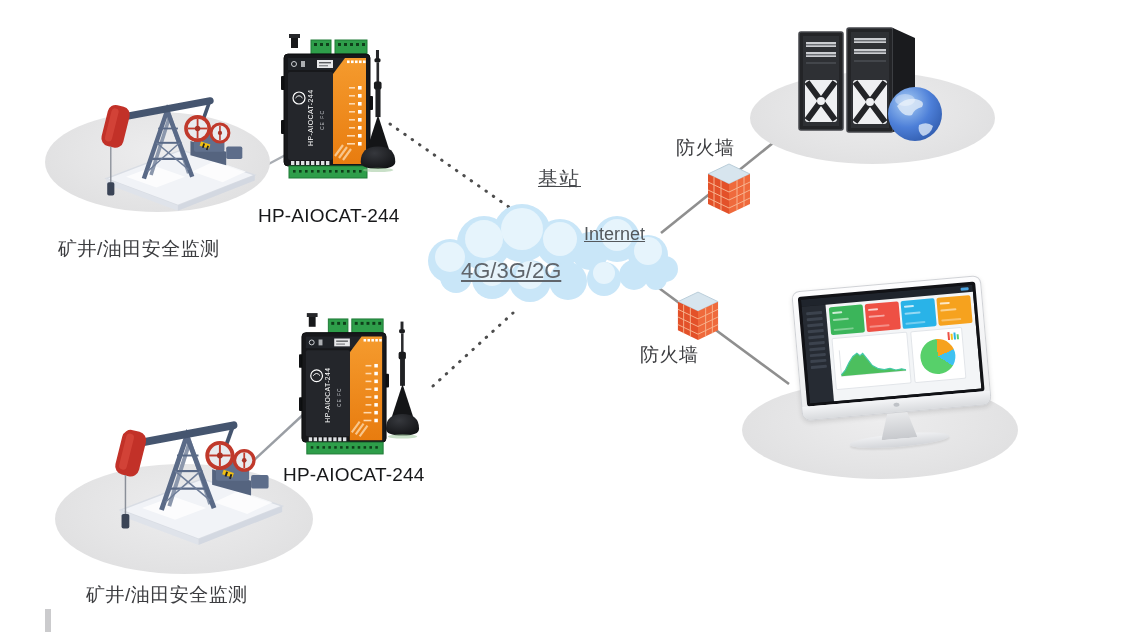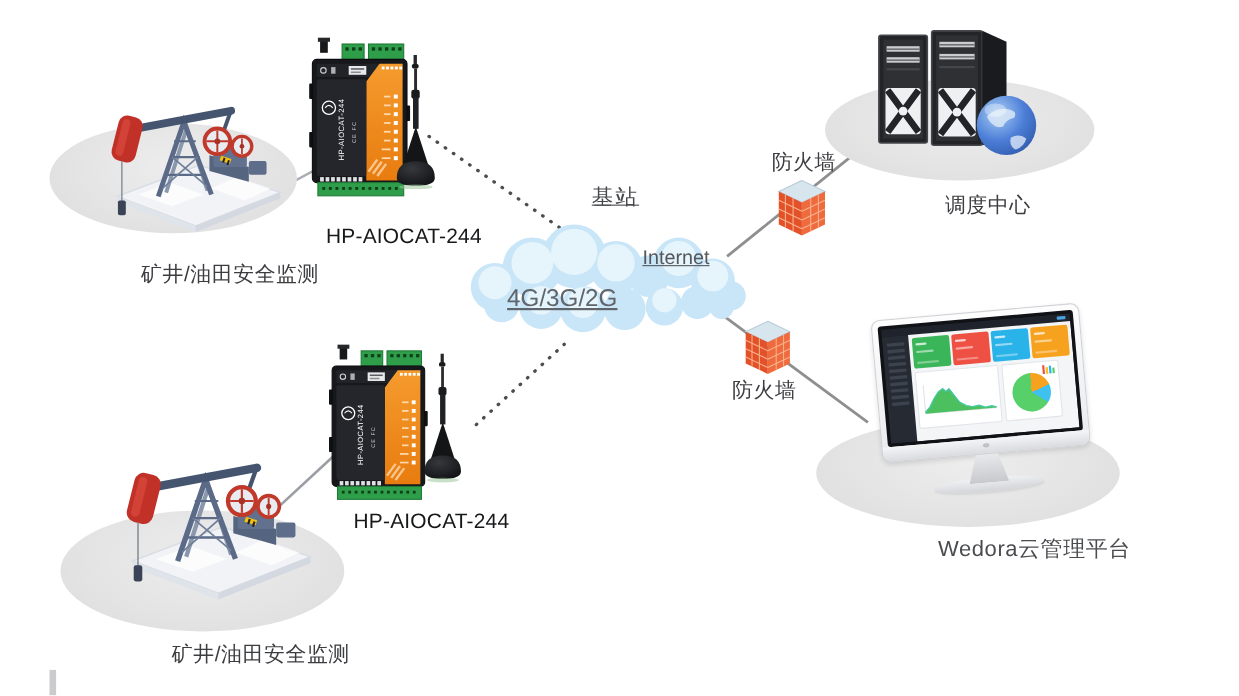--- a/index.html
+++ b/index.html
@@ -7,21 +7,21 @@
     position:relative;width:1126px;height:633px;background:#ffffff;overflow:hidden;
     font-family:"Liberation Sans", sans-serif;
   }
   svg.lines{position:absolute;left:0;top:0;z-index:1;}
   .node{position:absolute;z-index:3;}
   .platform-ellipse{
     position:absolute;z-index:2;border-radius:50%;
     background:radial-gradient(ellipse at 50% 40%, #ededee 0%, #e4e4e5 55%, #dcdcdd 100%);
   }
   .diagram-label{
-    position:absolute;z-index:4;color:#3c3d40;font-size:19px;text-align:right;
+    position:absolute;z-index:4;color:#3c3d40;font-size:19px;text-align:left;
     letter-spacing:.5px;white-space:nowrap;
   }
   .model-label{color:#17181a;font-size:19px;letter-spacing:.2px;}
   .cloud-text{position:absolute;z-index:5;color:#60656b;white-space:nowrap;text-decoration:underline;}
   
   .monitor-group{position:absolute;z-index:3;transform:rotate(-5deg);}
   .monitor-frame{
     width:178px;background:linear-gradient(#fdfdfe,#e9eaec);
     border:1px solid #d0d2d6;border-radius:8px;padding:5px 5px 0 5px;
     box-shadow:0 2px 5px rgba(0,0,0,.12);
@@ -356,21 +356,20 @@
     </svg>
   <div class="diagram-label" style="left:676px;top:135px;width:84px;">防火墙</div>
   <svg class="node" style="left:676px;top:290px;" width="44" height="52">
       <use href="#sym-firewall"></use>
     </svg>
   <div class="diagram-label" style="left:640px;top:342px;width:84px;">防火墙</div>
 
   <svg class="node" style="left:793px;top:22px;" width="152" height="122">
       <use href="#sym-servers"></use>
     </svg>
-  <div class="diagram-label" style="left:812px;top:174px;width:125px;">调度中心</div>
 
   <div class="monitor-group" style="left:798px;top:283px;">
     <div class="monitor-frame">
       <div class="monitor-screen">
         <div class="dash-topbar">
             <span class="dot"></span>
           </div>
         <div class="dash-body">
           <div class="dash-sidebar">
             <i></i>
@@ -429,17 +428,16 @@
           </div>
         </div>
       </div>
       <div class="monitor-chin">
           <span class="logo-dot"></span>
         </div>
     </div>
     <div class="monitor-stand"></div>
     <div class="monitor-base"></div>
   </div>
-  <div class="diagram-label" style="left:770px;top:485px;width:258px;font-size:20px;color:#4b4c4f;">Wedora云管理平台</div>
 
   <div class="artifact-bar" style="left:45px;top:609px;width:6px;height:23px;"></div>
 
 </div>
 
 </body></html>

